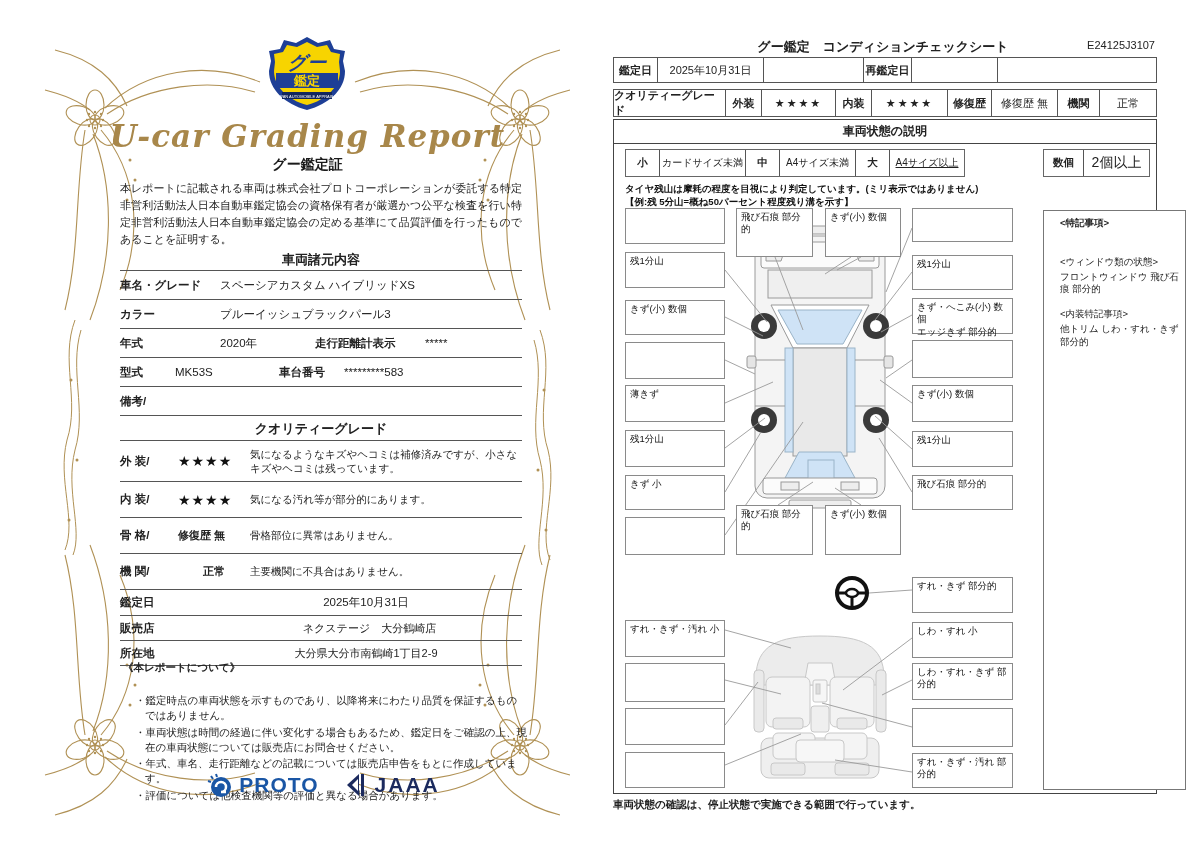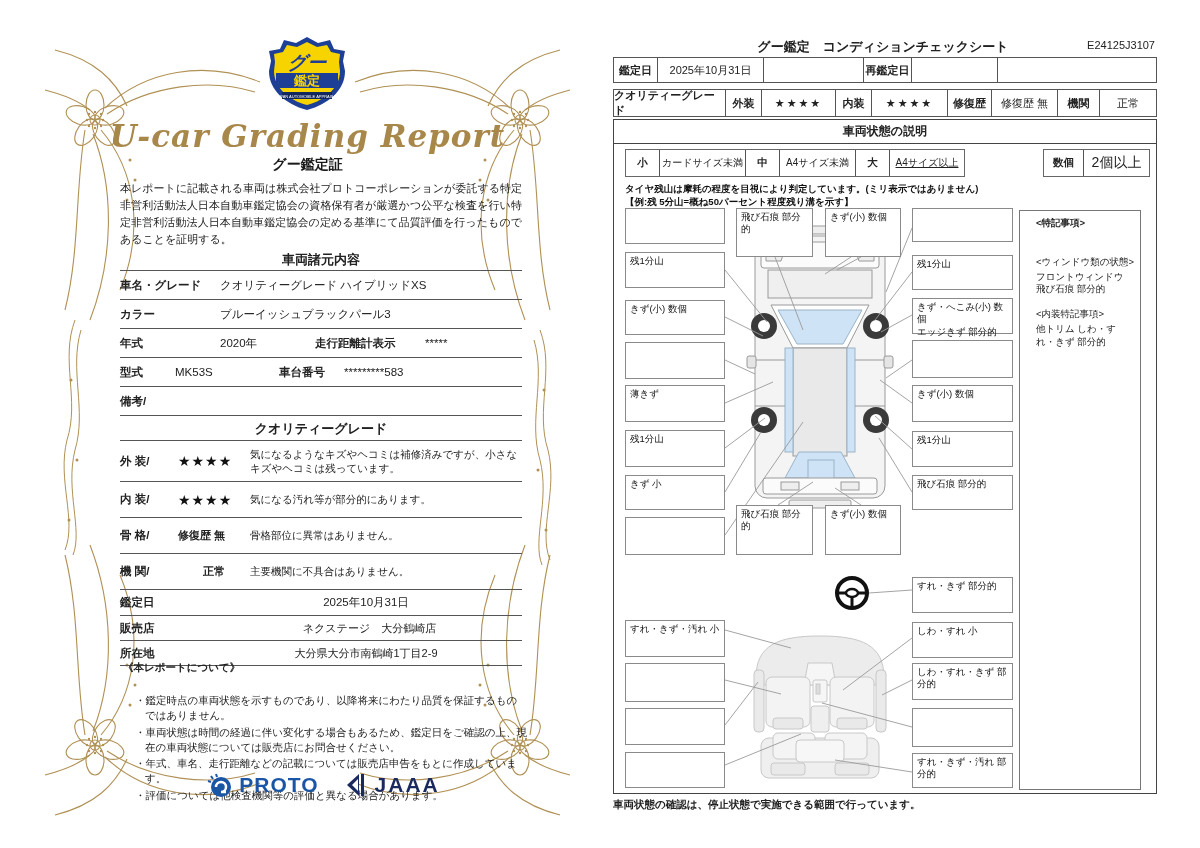--- a/index.html
+++ b/index.html
@@ -107,21 +107,21 @@
 
   <div class="abs gr-sub" style="top:126px;">グー鑑定証</div>
   <div class="abs gr-title" style="top:88px;">U-car Grading Report</div>
   <div class="abs gr-intro" style="left:85px;top:150px;width:402px;">本レポートに記載される車両は株式会社プロトコーポレーションが委託する特定非営利活動法人日本自動車鑑定協会の資格保有者が厳選かつ公平な検査を行い特定非営利活動法人日本自動車鑑定協会の定める基準にて品質評価を行ったものであることを証明する。</div>
 
   <div class="abs sec-head" style="left:85px;top:221px;">車両諸元内容</div>
 
   <div class="ltable" style="top:240px;">
     <div class="lrow first" style="height:28px;">
       <span class="llabel" style="width:100px;">車名・グレード</span>
-      <span>クオリティーグレード ハイブリッドXS</span>
+      <span>スペーシアカスタム ハイブリッドXS</span>
     </div>
     <div class="lrow" style="height:28px;">
       <span class="llabel" style="width:100px;">カラー</span>
       <span>ブルーイッシュブラックパール3</span>
     </div>
     <div class="lrow" style="height:28px;">
       <span class="llabel" style="width:100px;">年式</span>
       <span style="width:95px;">2020年</span>
       <span class="llabel" style="width:110px;">走行距離計表示</span>
       <span>*****</span>
@@ -368,21 +368,21 @@
 
   <div class="dbox" style="left:309px;top:178px;width:101px;height:34px;"></div>
   <div class="dbox" style="left:309px;top:225px;width:101px;height:35px;">残1分山</div>
   <div class="dbox" style="left:309px;top:268px;width:101px;height:36px;">きず・へこみ(小) 数個
 エッジきず 部分的</div>
   <div class="dbox" style="left:309px;top:310px;width:101px;height:38px;"></div>
   <div class="dbox" style="left:309px;top:355px;width:101px;height:37px;">きず(小) 数個</div>
   <div class="dbox" style="left:309px;top:401px;width:101px;height:36px;">残1分山</div>
   <div class="dbox" style="left:309px;top:445px;width:101px;height:35px;">飛び石痕 部分的</div>
 
-  <div class="notes-panel" style="left:416px;top:180px;width:122px;height:580px;padding-left:16px;">
+  <div class="notes-panel" style="left:440px;top:180px;width:143px;height:580px;padding-left:16px;">
     <div style="font-weight:bold;">&lt;特記事項&gt;</div>
     <div style="height:22px;"></div>
     <div>&lt;ウィンドウ類の状態&gt;</div>
     <div>フロントウィンドウ 飛び石痕 部分的</div>
     <div style="height:8px;"></div>
     <div>&lt;内装特記事項&gt;</div>
     <div>他トリム しわ・すれ・きず 部分的</div>
   </div>
 
   <div class="dbox" style="left:22px;top:590px;width:100px;height:37px;">すれ・きず・汚れ 小</div>

